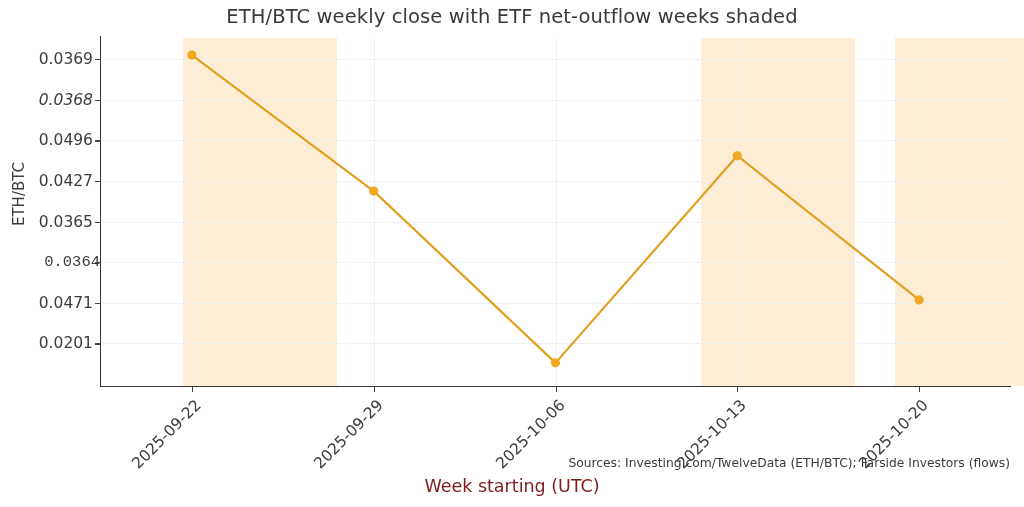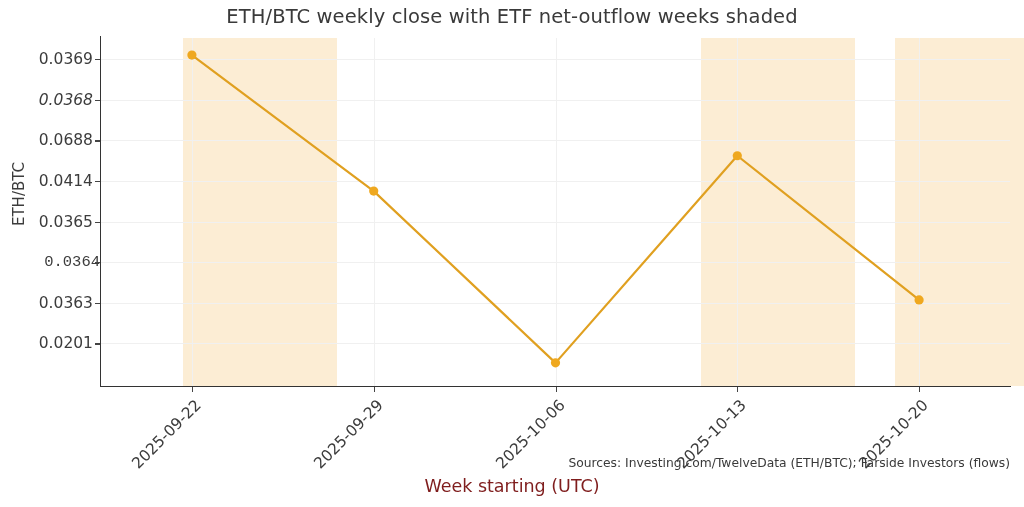--- a/index.html
+++ b/index.html
@@ -203,29 +203,29 @@
   </div>
 
   <div id="spine-left"></div>
   <div id="spine-bottom"></div>
 
   <div id="yaxis-layer">
       <div class="ytick-label" style="top: 59.1155px; left: 5px;">0.0369</div>
       <div class="ytick-mark" style="top: 59.1155px;"></div>
       <div class="ytick-label" style="top: 99.7223px; left: 5px; font-style: italic;">0.0368</div>
       <div class="ytick-mark" style="top: 99.7223px;"></div>
-      <div class="ytick-label" style="top: 140.329px; left: 5px;">0.0688</div>
+      <div class="ytick-label" style="top: 140.329px; left: 5px;">0.0496</div>
       <div class="ytick-mark" style="top: 140.329px;"></div>
-      <div class="ytick-label" style="top: 180.936px; left: 5px;">0.0414</div>
+      <div class="ytick-label" style="top: 180.936px; left: 5px;">0.0427</div>
       <div class="ytick-mark" style="top: 180.936px;"></div>
       <div class="ytick-label" style="top: 221.543px; left: 5px;">0.0365</div>
       <div class="ytick-mark" style="top: 221.543px;"></div>
       <div class="ytick-label" style="top: 262.149px; left: 12px; font-family: Liberation Mono, monospace;">0.0364</div>
       <div class="ytick-mark" style="top: 262.149px;"></div>
-      <div class="ytick-label" style="top: 302.756px; left: 5px;">0.0363</div>
+      <div class="ytick-label" style="top: 302.756px; left: 5px;">0.0471</div>
       <div class="ytick-mark" style="top: 302.756px;"></div>
       <div class="ytick-label" style="top: 343.363px; left: 5px;">0.0201</div>
       <div class="ytick-mark" style="top: 343.363px;"></div>
     </div>
   <div id="ylabel">ETH/BTC</div>
 
   <div id="xaxis-layer">
       <div class="xtick-mark" style="left: 191.9px;"></div>
       <div class="xtick-label" style="left: -8.1px; width: 200px;">2025-09-22</div>
       <div class="xtick-mark" style="left: 373.7px;"></div>

